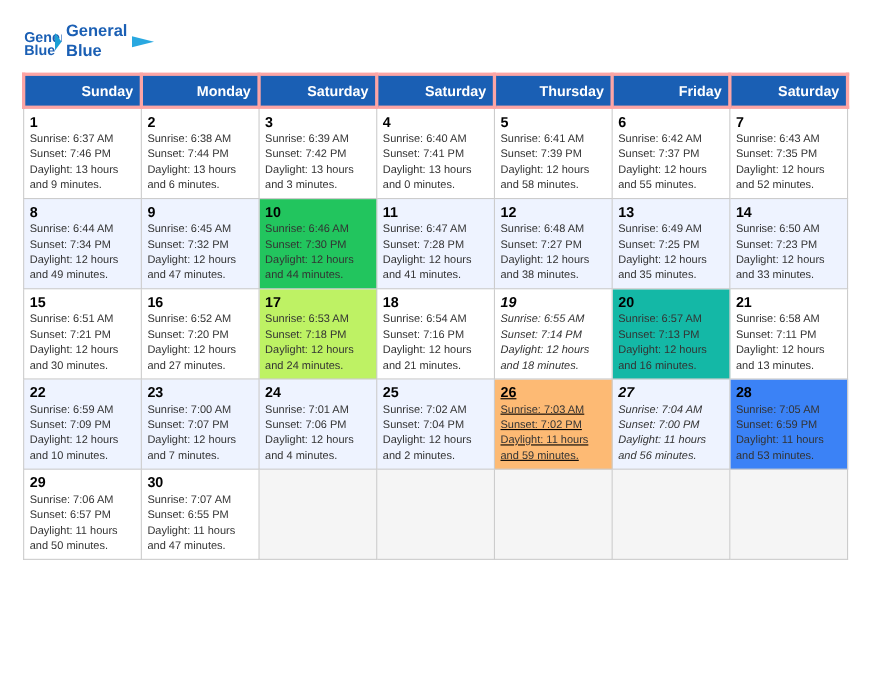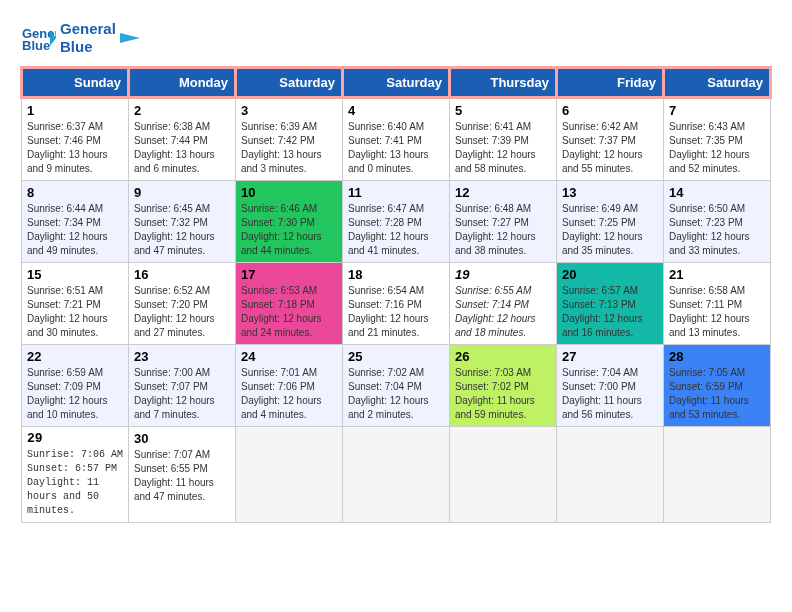--- a/index.html
+++ b/index.html
@@ -248,21 +248,21 @@
         </div>
       </td>
         <td style="background: rgb(255, 255, 255);">
         <div class="day-num">16</div>
         <div class="day-info">
           Sunrise: 6:52 AM<br>
           Sunset: 7:20 PM<br>
           Daylight: 12 hours and 27 minutes.
         </div>
       </td>
-        <td style="background: #ec4899;">
+        <td style="background: #bef264;">
         <div class="day-num">17</div>
         <div class="day-info">
           Sunrise: 6:53 AM<br>
           Sunset: 7:18 PM<br>
           Daylight: 12 hours and 24 minutes.
         </div>
       </td>
         <td style="background: rgb(255, 255, 255);">
         <div class="day-num">18</div>
         <div class="day-info">
@@ -322,47 +322,47 @@
         </div>
       </td>
         <td style="background: rgb(238, 243, 255);">
         <div class="day-num">25</div>
         <div class="day-info">
           Sunrise: 7:02 AM<br>
           Sunset: 7:04 PM<br>
           Daylight: 12 hours and 2 minutes.
         </div>
       </td>
-        <td style="background: #bef264;">
+        <td style="background: #fdba74; text-decoration: underline;">
         <div class="day-num">26</div>
         <div class="day-info">
           Sunrise: 7:03 AM<br>
           Sunset: 7:02 PM<br>
           Daylight: 11 hours and 59 minutes.
         </div>
       </td>
-        <td style="background: rgb(238, 243, 255);">
+        <td style="background: rgb(238, 243, 255); font-style: italic;">
         <div class="day-num">27</div>
         <div class="day-info">
           Sunrise: 7:04 AM<br>
           Sunset: 7:00 PM<br>
           Daylight: 11 hours and 56 minutes.
         </div>
       </td>
         <td style="background: #3b82f6;">
         <div class="day-num">28</div>
         <div class="day-info">
           Sunrise: 7:05 AM<br>
           Sunset: 6:59 PM<br>
           Daylight: 11 hours and 53 minutes.
         </div>
       </td>
       </tr>
       <tr class="week-row" style="background: rgb(255, 255, 255);">
-        <td style="background: rgb(255, 255, 255); font-family: Liberation Mono, monospace;">
+        <td style="background: rgb(255, 255, 255);">
         <div class="day-num">29</div>
         <div class="day-info">
           Sunrise: 7:06 AM<br>
           Sunset: 6:57 PM<br>
           Daylight: 11 hours and 50 minutes.
         </div>
       </td>
         <td style="background: rgb(255, 255, 255); margin-top: 37px;">
         <div class="day-num">30</div>
         <div class="day-info">

